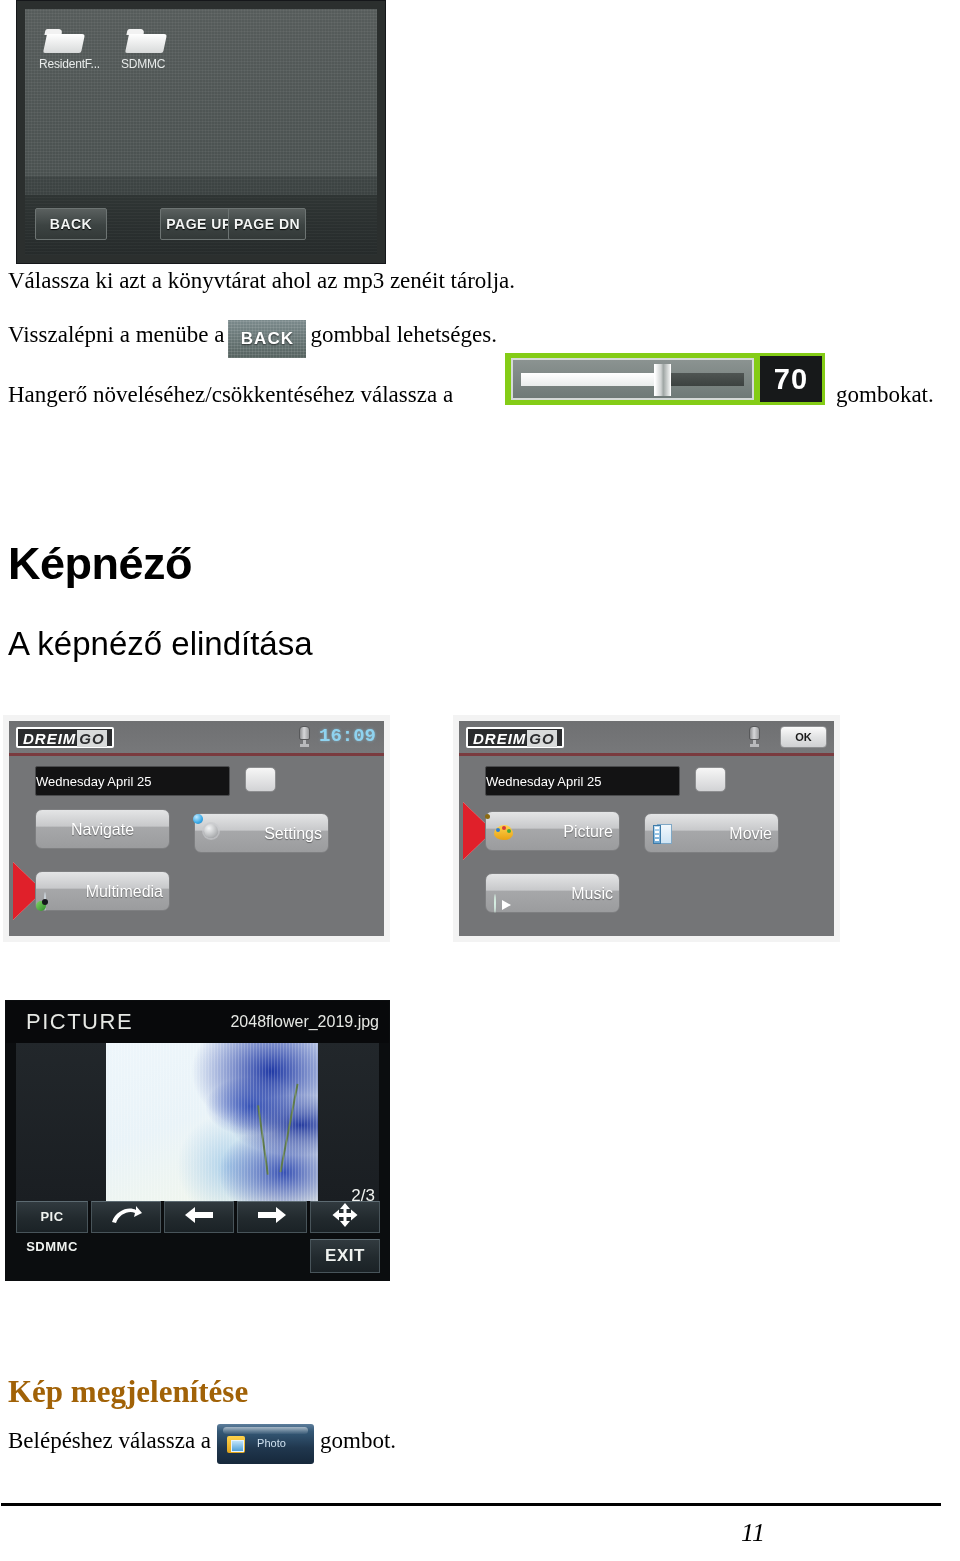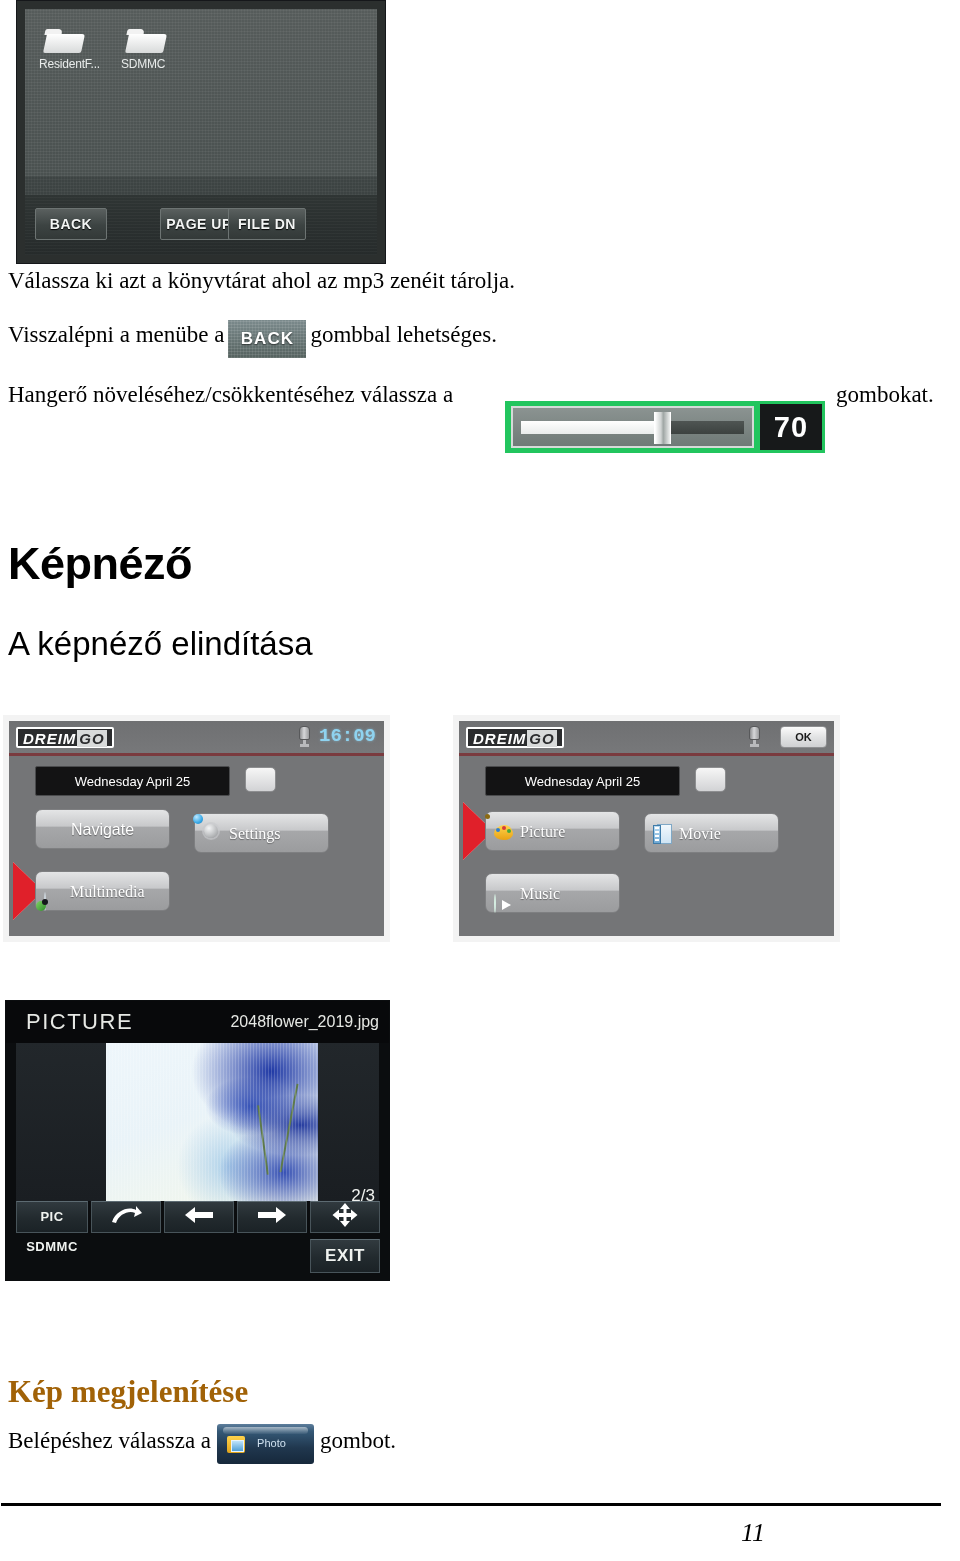--- a/index.html
+++ b/index.html
@@ -139,24 +139,23 @@
     text-shadow: 0 1px 2px rgba(0,0,0,0.65);
   }
 
   
   .vol-widget {
     position: absolute;
     left: 505px;
     top: 353px;
     width: 320px;
     height: 52px;
-    background: #22c55e;
+    background: #84cc16;
     box-sizing: border-box;
     padding: 4px;
-    margin-top: 48px;
   }
   .vol-track-box {
     position: absolute;
     left: 6px; top: 5px;
     width: 243px; height: 42px;
     background: linear-gradient(180deg,#8b9391 0%, #6f7a77 100%);
     border: 2px solid #d5dad8;
     box-sizing: border-box;
   }
   .vol-bar-left {
@@ -318,21 +317,20 @@
   .date-field {
     position: absolute;
     left: 26px; top: 45px;
     width: 195px; height: 30px;
     background: #131314;
     border: 1px solid #4a4b4d;
     border-radius: 2px;
     color: #ffffff;
     font-family: "Liberation Sans", sans-serif;
     font-size: 13px;
-    text-align: center;
     line-height: 29px;
     box-sizing: border-box;
   }
   .flag-btn {
     position: absolute;
     left: 236px; top: 46px;
     width: 31px; height: 25px;
     border-radius: 5px;
     background: linear-gradient(180deg,#f6f6f6,#d2d3d5);
     border: 1px solid #8d8e90;
@@ -395,22 +393,21 @@
   .menu-btn .mb-label {
     position: absolute;
     left: 0; right: 0;
     text-align: center;
     color: #ffffff;
     text-shadow: 0 1px 1px rgba(0,0,0,0.4);
   }
   .menu-btn.with-icon .mb-label {
     left: 34px;
     right: 6px;
-    text-align: left;
-    font-family: Liberation Serif, serif;
+    text-align: right;
   }
   .mb-icon {
     position: absolute;
     left: 8px; top: 10px;
     width: 21px; height: 21px;
   }
   .ic-disc {
     border-radius: 50%;
     background: radial-gradient(circle at 40% 35%, #e9f3fb 0%, #9dc3e6 45%, #4c86c6 70%, #2f5e99 100%);
     position: relative;
@@ -714,21 +711,21 @@
         <span class="folder-icon">
           <span class="tab"></span>
             <span class="body"></span>
         </span>
         <span class="folder-label">SDMMC</span>
       </div>
     </div>
     <div class="fb-bottom">
       <div class="fb-btn" style="left:10px; top:13px; width:72px;">BACK</div>
       <div class="fb-btn" style="left:135px; top:13px; width:78px;">PAGE UP</div>
-      <div class="fb-btn" style="left:203px; top:13px; width:78px;">FILE DN</div>
+      <div class="fb-btn" style="left:203px; top:13px; width:78px;">PAGE DN</div>
     </div>
   </div>
 </div>
 
 <div class="para" style="left:8px; top:268px;">Válassza ki azt a könyvtárat ahol az mp3 zenéit tárolja.</div>
 
 <div class="para" style="left:8px; top:320px;">
   <span>Visszalépni a menübe a</span><span class="inline-back">BACK</span><span>gombbal lehetséges.</span>
 </div>
 

